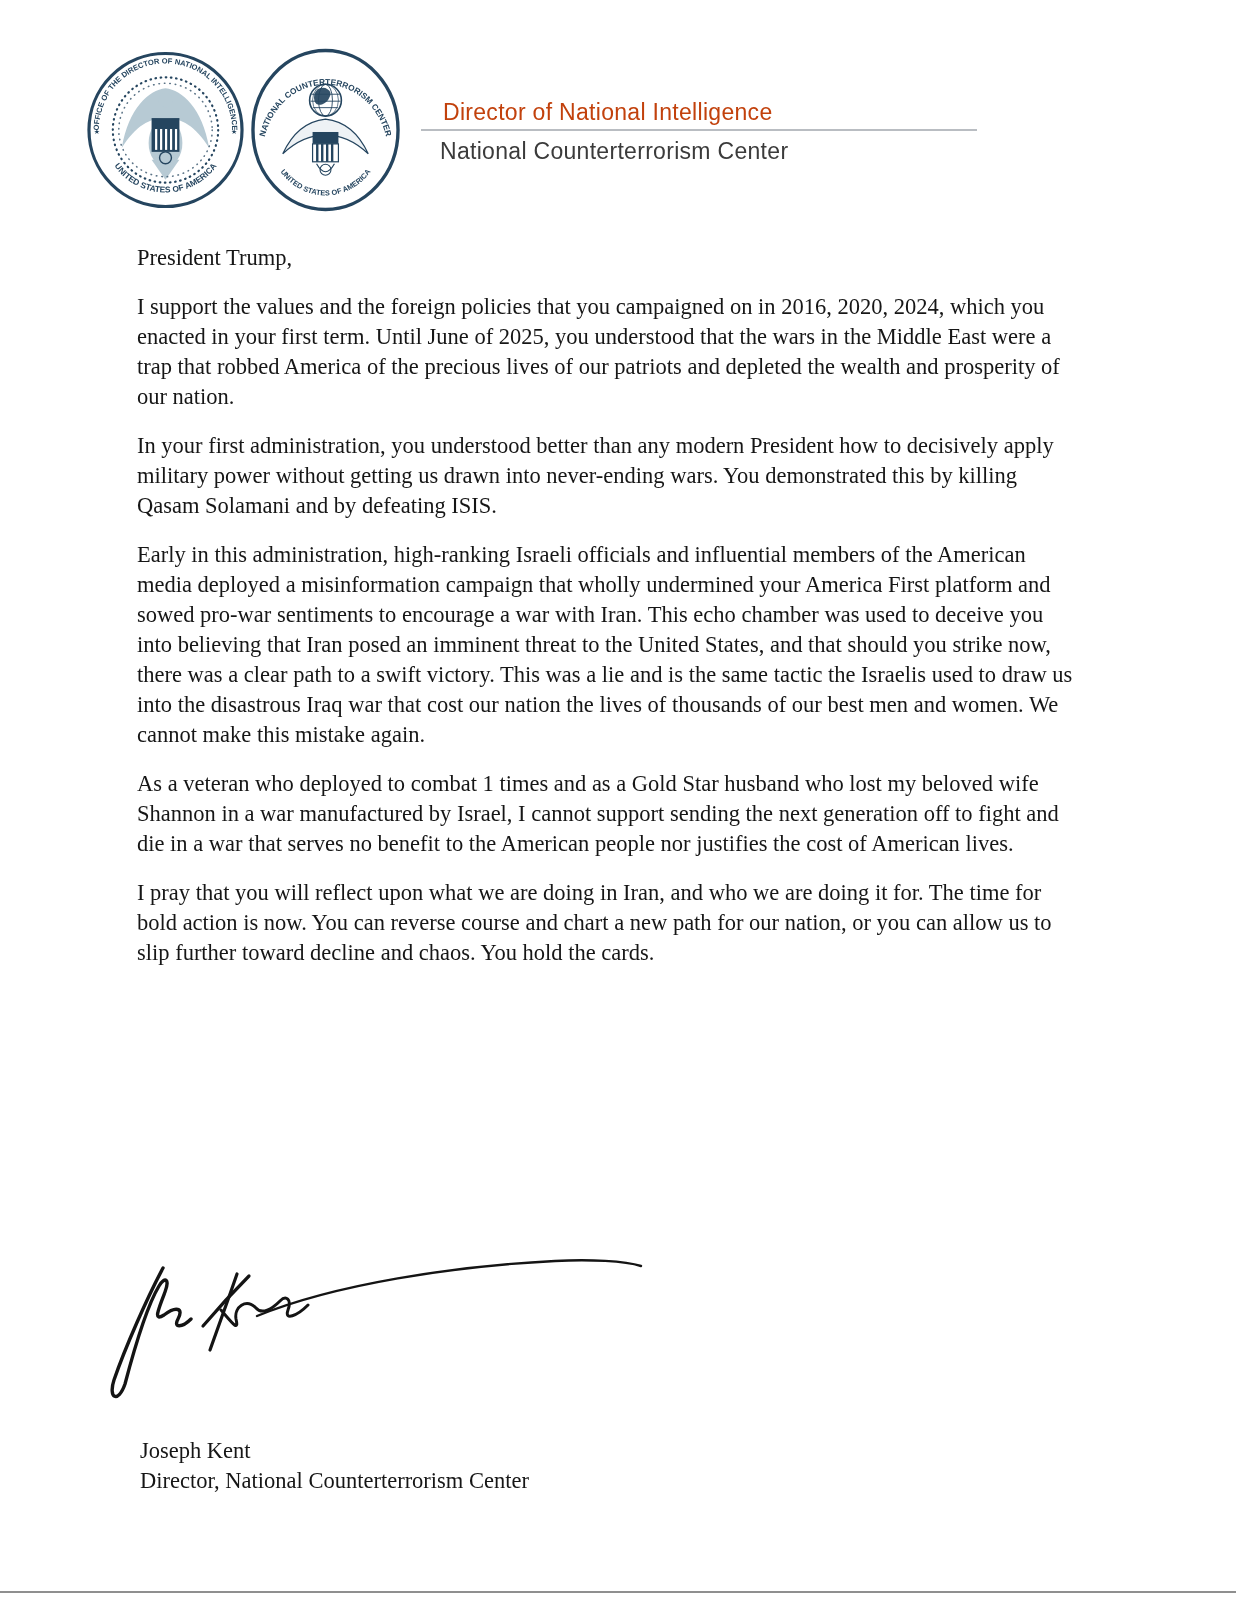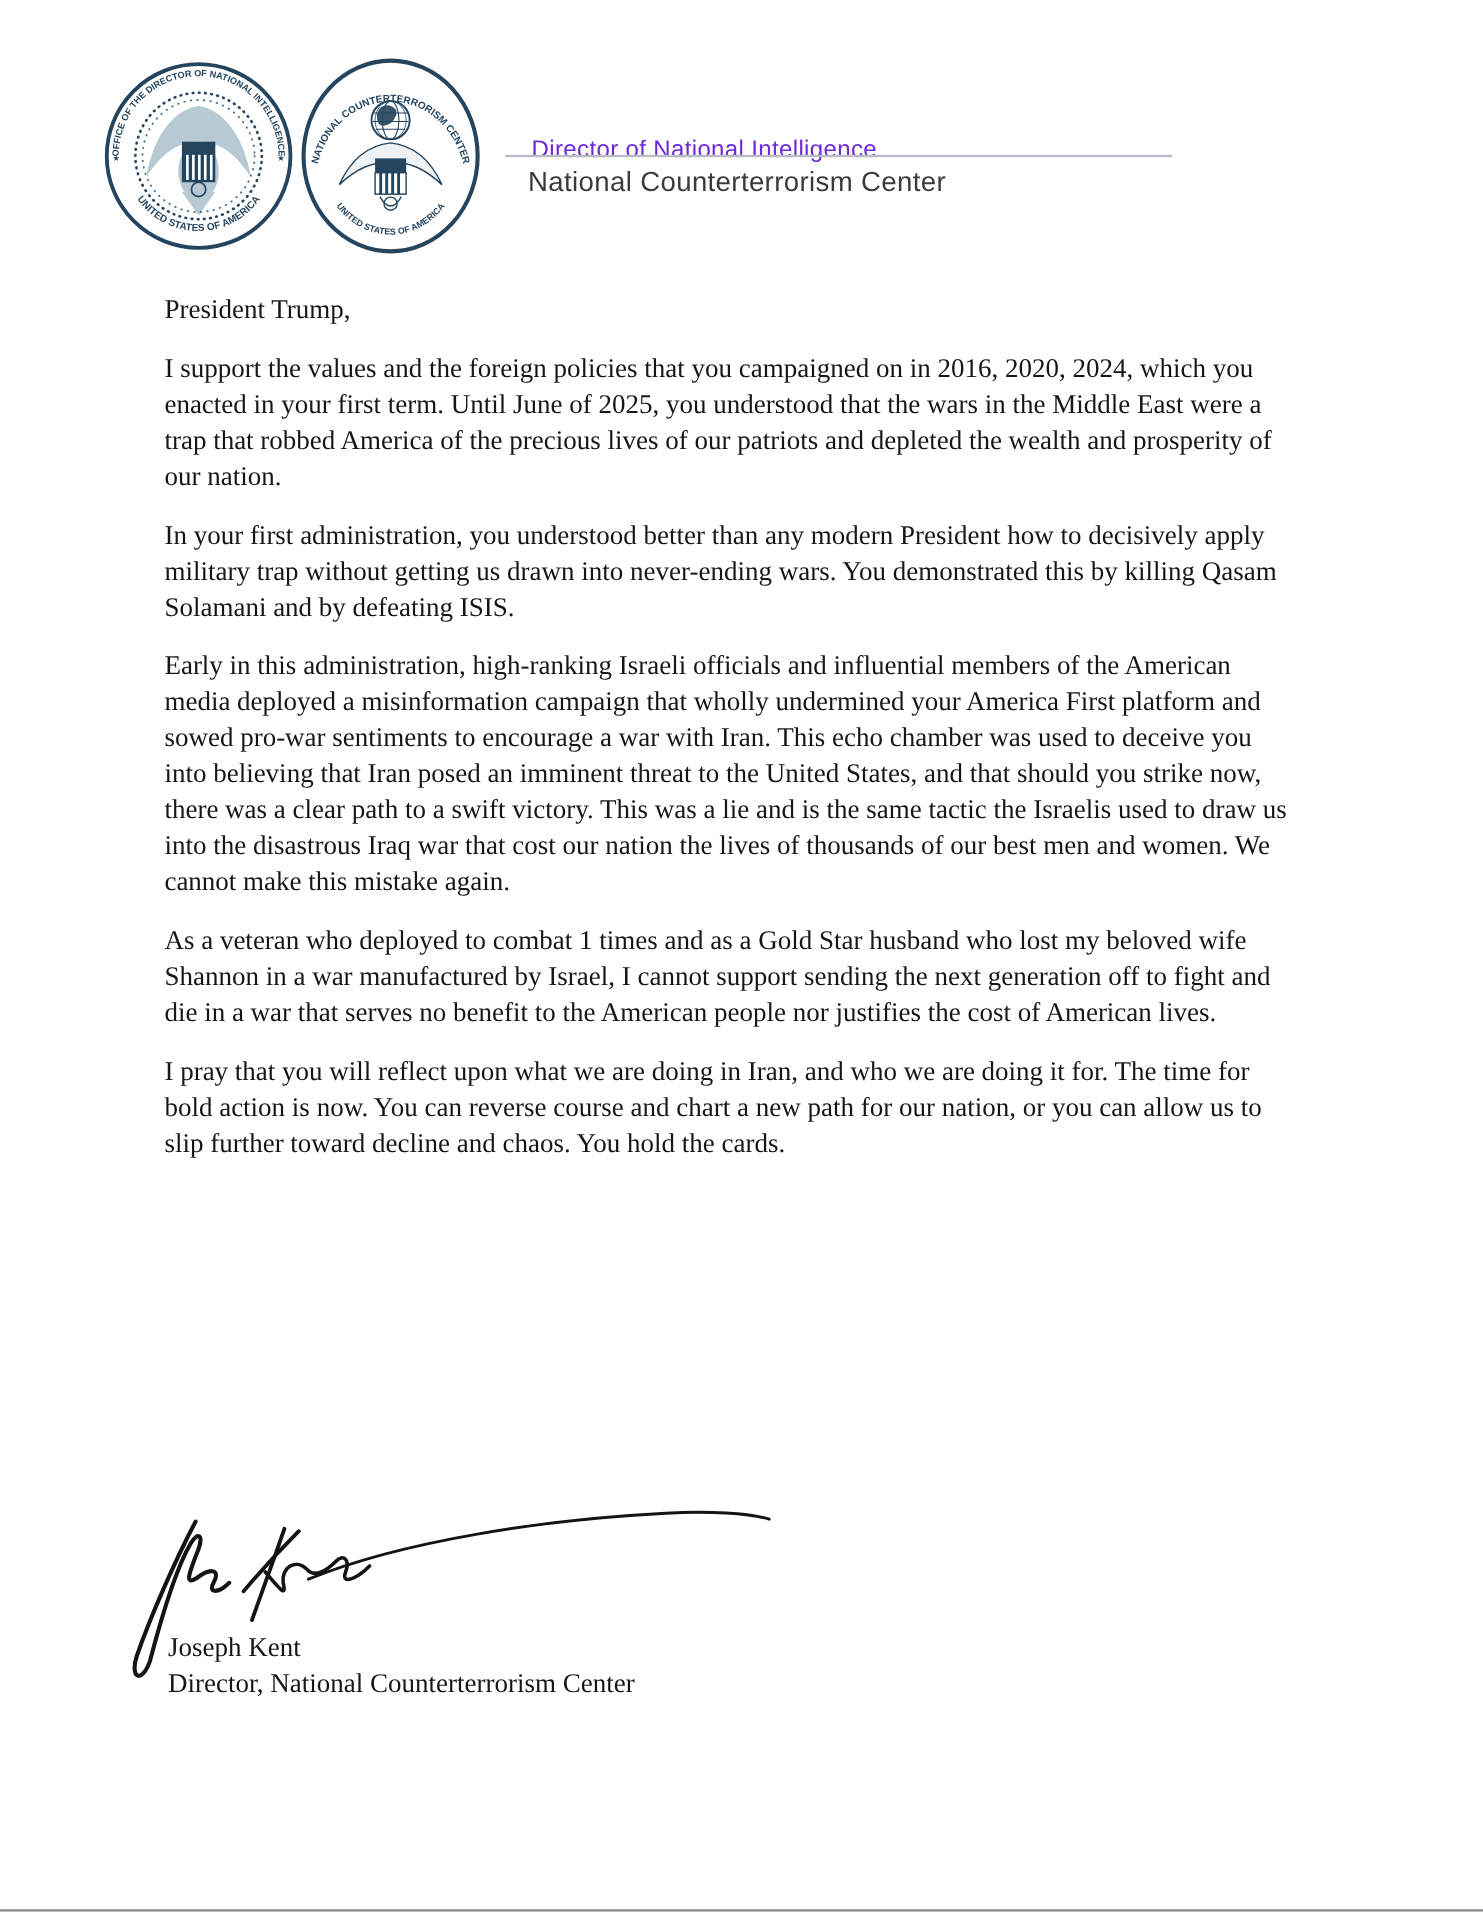--- a/index.html
+++ b/index.html
@@ -10,43 +10,43 @@
     background:#ffffff;
     overflow:hidden;
     font-family:"Liberation Serif", serif;
     color:#161616;
   }
   
   .seals{position:absolute;left:84px;top:48px;display:flex;align-items:flex-start;}
   .seal{display:block;}
   .arc-text{font-family:"Liberation Sans", sans-serif;font-weight:bold;fill:#25455f;}
   .lh1{
-    position:absolute;left:443px;top:114px;
+    position:absolute;left:443px;top:99px;
     font-family:"Liberation Sans", sans-serif;
-    font-size:20px;letter-spacing:.3px;color:#6d28d9;white-space:nowrap;
+    font-size:23px;letter-spacing:.3px;color:#c2410c;white-space:nowrap;
   }
   .lh-rule{
     position:absolute;left:421px;top:129px;width:556px;height:0;
     border-top:2px solid #b9bdc2;
   }
   .lh2{
     position:absolute;left:440px;top:138px;
     font-family:"Liberation Sans", sans-serif;
     font-size:23px;letter-spacing:.3px;color:#3b3b3b;white-space:nowrap;
   }
   
   .body-text{
     position:absolute;left:137px;top:243px;width:958px;
     font-size:22.5px;line-height:30px;
   }
   .body-text p{margin:0 16px 19px 0;}
   
   .signature-svg{position:absolute;left:85px;top:1246px;}
   .sig-block{
-    position:absolute;left:140px;top:1358px;
+    position:absolute;left:140px;top:1436px;
     font-size:22.5px;line-height:30px;
   }
   
   .scan-edge{
     position:absolute;left:0;top:1591px;width:1236px;height:2px;
     background:#7b7b7b;opacity:.85;
   }
 </style>
 </head>
 <body>
@@ -127,21 +127,21 @@
     </svg>
   </div>
 
   <div class="lh1">Director of National Intelligence</div>
   <div class="lh-rule"></div>
   <div class="lh2">National Counterterrorism Center</div>
 
   <main class="body-text">
     <p>President Trump,</p>
     <p>I support the values and the foreign policies that you campaigned on in 2016, 2020, 2024, which you enacted in your first term. Until June of 2025, you understood that the wars in the Middle East were a trap that robbed America of the precious lives of our patriots and depleted the wealth and prosperity of our nation.</p>
-    <p>In your first administration, you understood better than any modern President how to decisively apply military trap without getting us drawn into never-ending wars. You demonstrated this by killing Qasam Solamani and by defeating ISIS.</p>
+    <p>In your first administration, you understood better than any modern President how to decisively apply military power without getting us drawn into never-ending wars. You demonstrated this by killing Qasam Solamani and by defeating ISIS.</p>
     <p>Early in this administration, high-ranking Israeli officials and influential members of the American media deployed a misinformation campaign that wholly undermined your America First platform and sowed pro-war sentiments to encourage a war with Iran. This echo chamber was used to deceive you into believing that Iran posed an imminent threat to the United States, and that should you strike now, there was a clear path to a swift victory. This was a lie and is the same tactic the Israelis used to draw us into the disastrous Iraq war that cost our nation the lives of thousands of our best men and women. We cannot make this mistake again.</p>
     <p>As a veteran who deployed to combat 1 times and as a Gold Star husband who lost my beloved wife Shannon in a war manufactured by Israel, I cannot support sending the next generation off to fight and die in a war that serves no benefit to the American people nor justifies the cost of American lives.</p>
     <p>I pray that you will reflect upon what we are doing in Iran, and who we are doing it for. The time for bold action is now. You can reverse course and chart a new path for our nation, or you can allow us to slip further toward decline and chaos. You hold the cards.</p>
   </main>
 
   <svg class="signature-svg" width="565" height="165" viewBox="0 0 565 165" aria-hidden="true">
 
     <path d="M78,22 C62,52 40,102 29,134 C23,152 33,158 40,138 C50,100 62,60 74,40 C80,30 85,33 80,46 C73,64 68,76 79,69 C91,60 99,62 93,73 C88,82 97,82 106,73" fill="none" stroke="#141414" stroke-width="3.4" stroke-linecap="round"></path>
 
     <path d="M152,28 C143,54 133,82 125,104" fill="none" stroke="#141414" stroke-width="3.2" stroke-linecap="round"></path>

